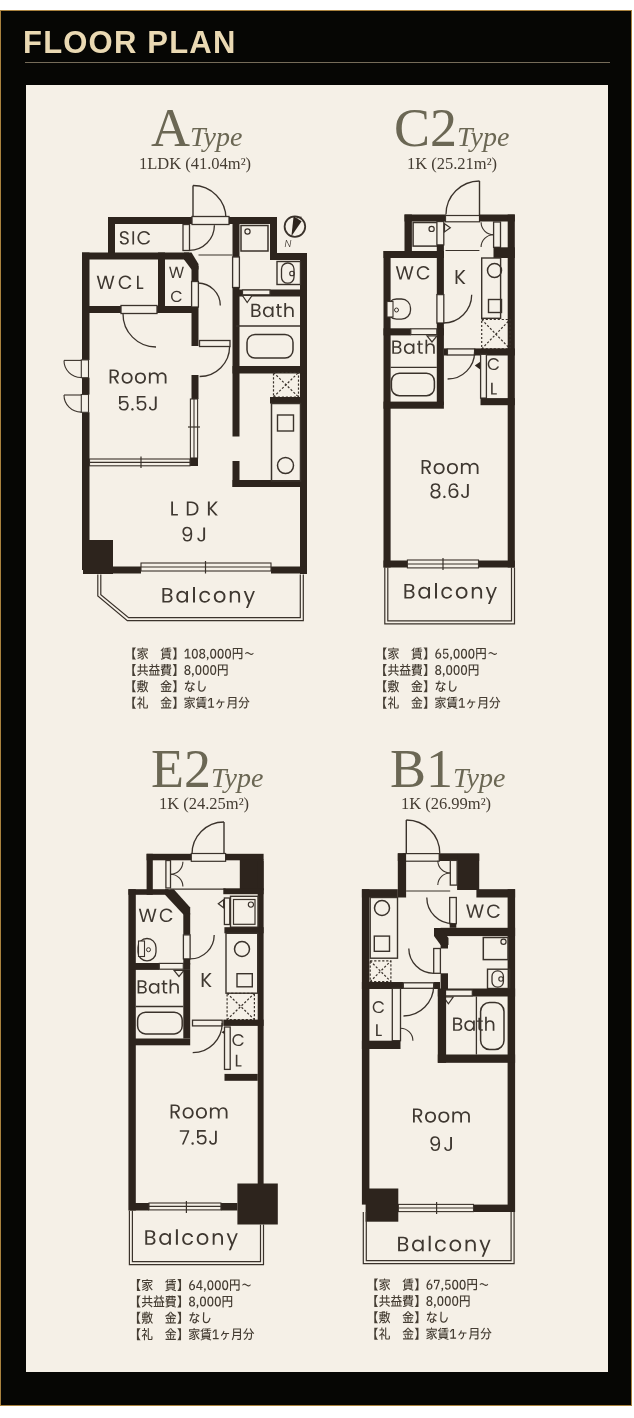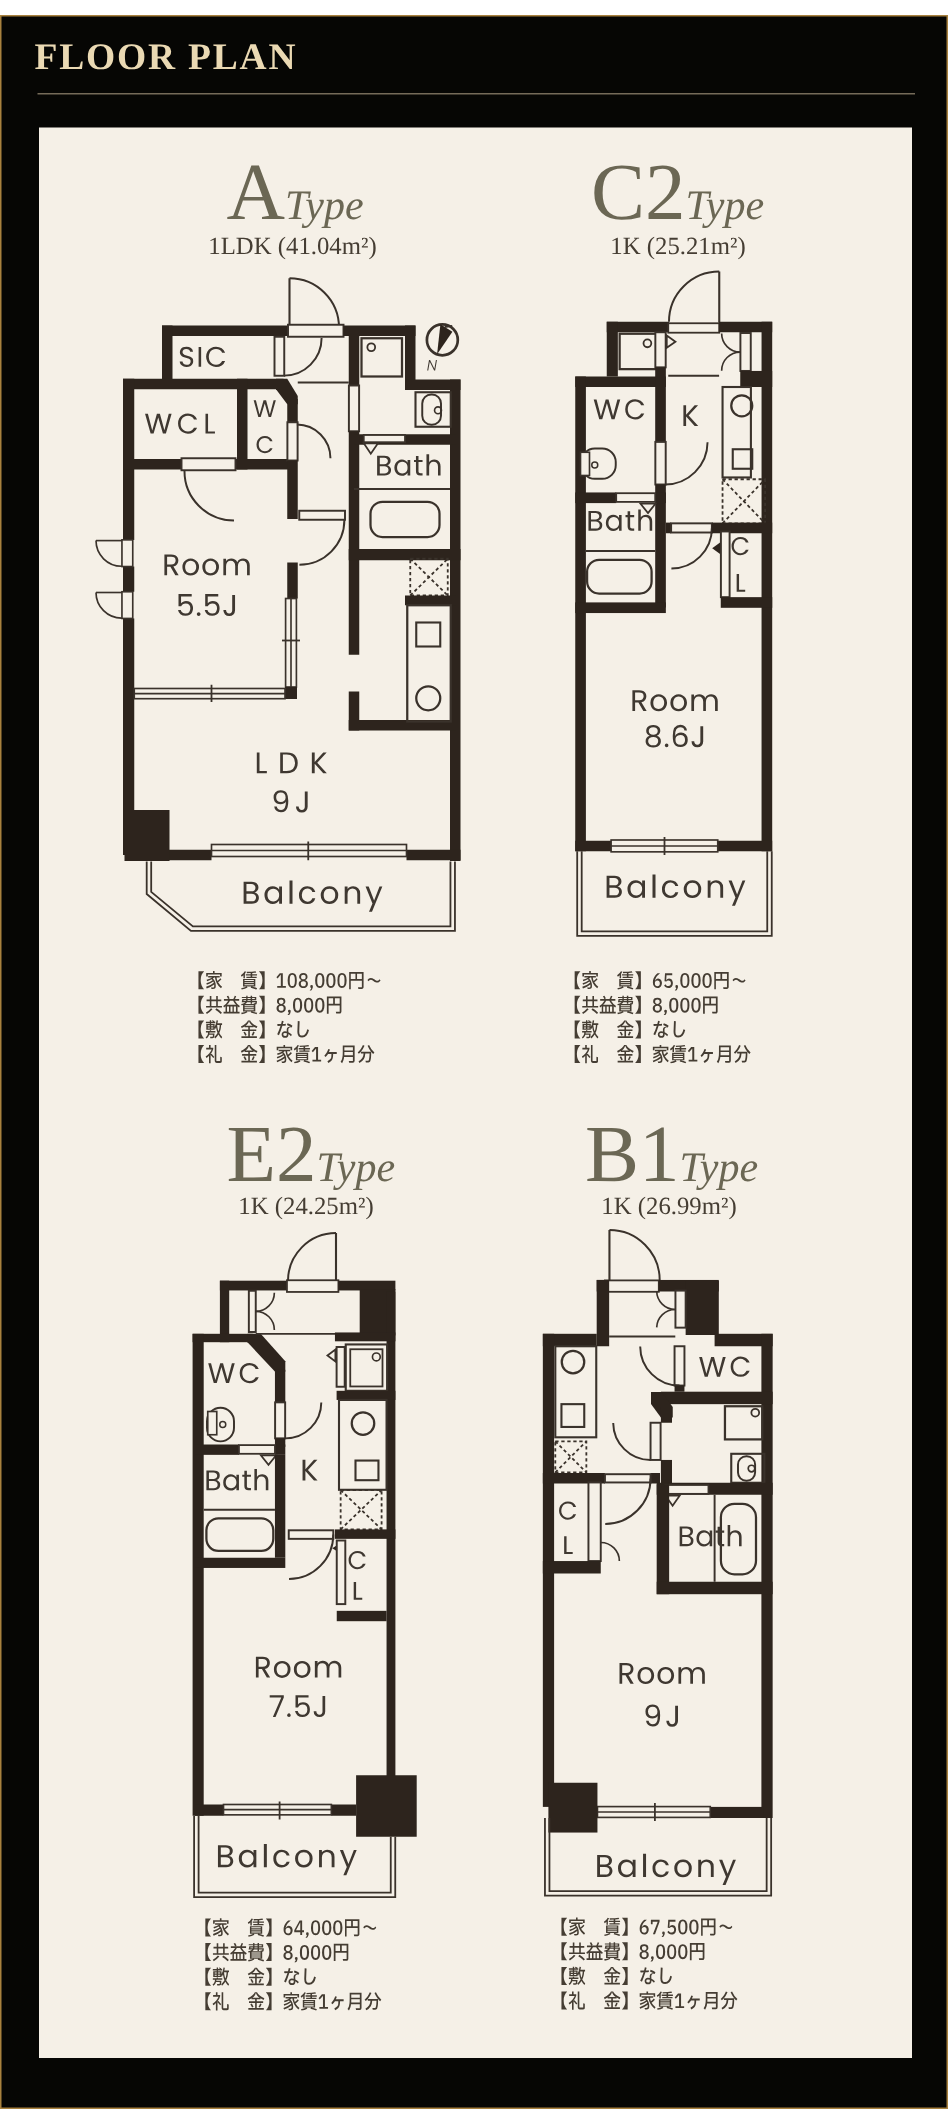--- a/index.html
+++ b/index.html
@@ -1,16 +1,16 @@
 <!DOCTYPE html>
 <html><head><meta charset="utf-8">
 <style>
 html,body{margin:0;padding:0;background:#fff;width:634px;height:1418px;overflow:hidden;}
 #frame{position:absolute;left:0;top:10px;width:630px;height:1394px;background:#060604;border:1px solid #a8813e;}
-#hdr{position:absolute;left:23px;top:25px;font-family:Liberation Serif, serif;font-weight:bold;font-size:25px;letter-spacing:1.2px;color:#ead9b3;text-align:center;}
+#hdr{position:absolute;left:23px;top:25px;font-family:Liberation Sans, sans-serif;font-weight:bold;font-size:31px;letter-spacing:1.2px;color:#ead9b3;text-align:center;}
 #hdrline{position:absolute;left:25px;top:62px;width:585px;height:1px;background:#756b59;}
 #panel{position:absolute;left:26px;top:85px;width:582px;height:1287px;background:#f5f0e7;}
 svg{position:absolute;left:0;top:0;}
 </style></head>
 <body>
 
 <div id="frame"></div>
 
 <div id="hdr">FLOOR PLAN</div>
 

